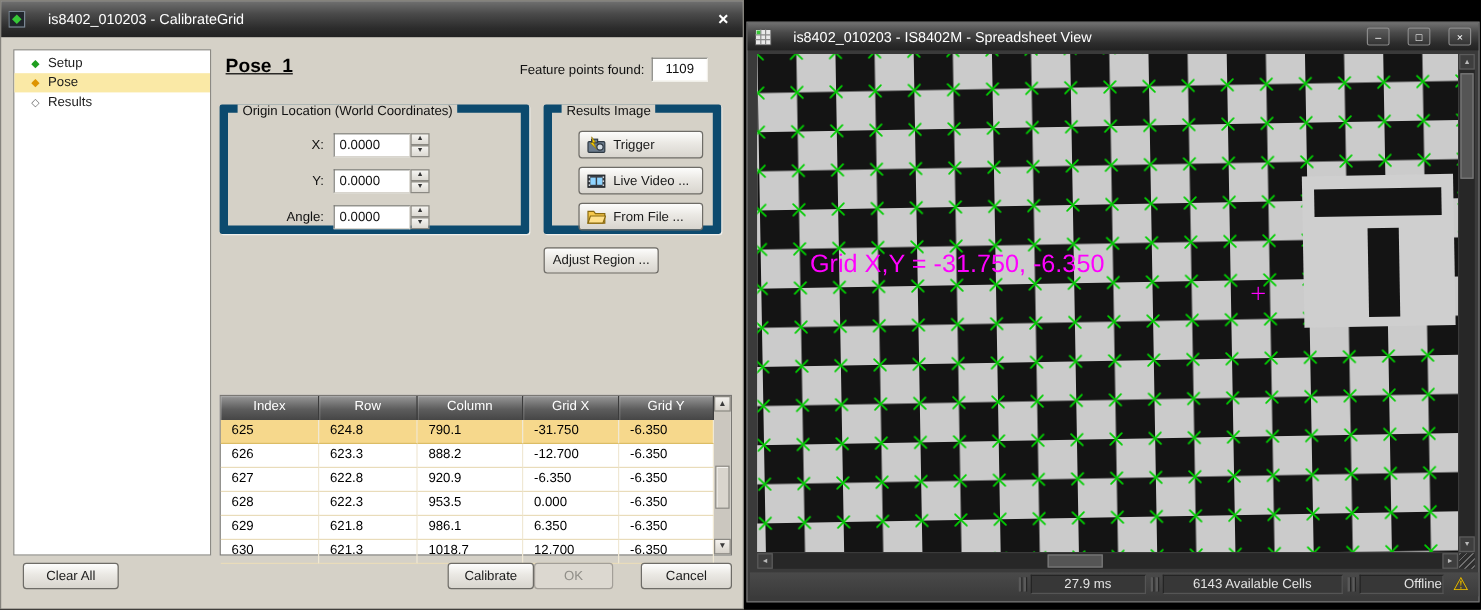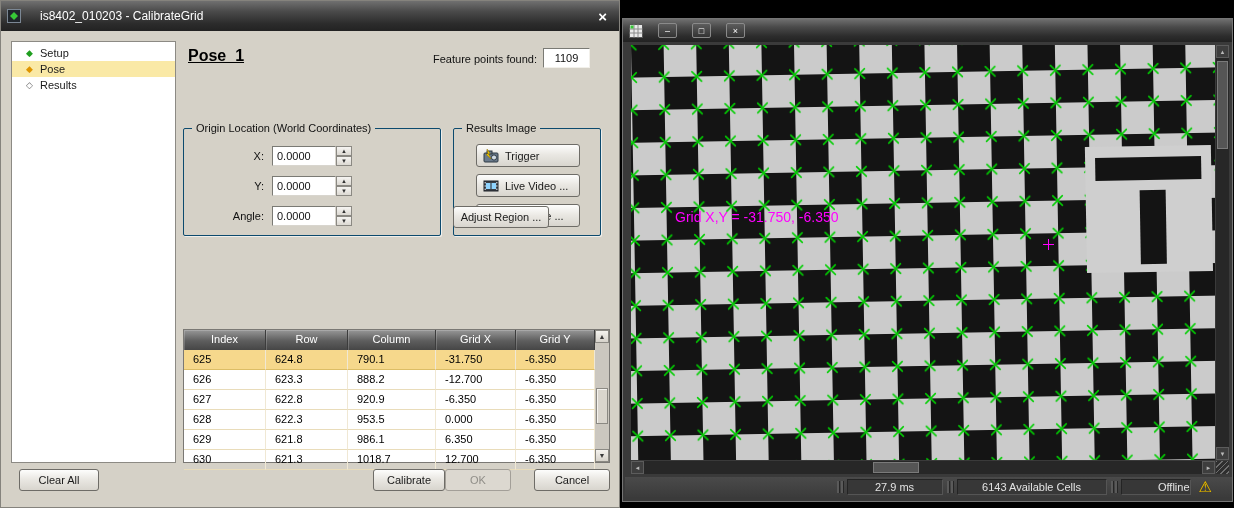--- a/index.html
+++ b/index.html
@@ -33,22 +33,22 @@
   .diamond.orange { color:#de9400; }
   .diamond.hollow { color:#6b6b6b; }
   .tree-label { color:#1a1a1a; }
 
   .pose-heading { position:absolute; left:187px; top:46px; font-size:16px; font-weight:bold;
                   text-decoration:underline; white-space:pre; color:#000; }
   .fp-label { position:absolute; left:368px; top:52px; width:168px; text-align:right; }
   .fp-value { position:absolute; left:542px; top:47px; width:47px; height:20px; background:#fff;
               border:1px solid; border-color:#7a7a74 #f2f0ea #f2f0ea #7a7a74; text-align:center; line-height:18px; }
 
-  .groupbox { position:absolute; border:1px solid #0c4a6e; border-radius:2px;
-              box-shadow:1px 1px 0 rgba(255,255,255,.65);margin-top:41px; }
+  .groupbox { position:absolute; border:7px solid #0c4a6e; border-radius:2px;
+              box-shadow:1px 1px 0 rgba(255,255,255,.65); }
   .groupbox .gb-title { position:absolute; top:-7px; left:8px; background:#d5d1c7; padding:0 4px; }
   .gb-origin { left:182px; top:86px; width:258px; height:108px; }
   .gb-acquire { left:452px; top:86px; width:148px; height:108px; }
 
   .field-row { position:absolute; left:0; height:20px; display:flex; align-items:center; width:100%; }
   .field-label { width:88px; text-align:right; padding-right:8px; }
   .spin-input { display:flex; width:80px; height:20px; }
   .spin-value { flex:1; background:#fff; border:1px solid; border-color:#7a7a74 #d8d5ce #d8d5ce #7a7a74;
                 padding:3px 0 0 4px; }
   .spin-buttons { width:16px; display:flex; flex-direction:column; }
@@ -82,36 +82,36 @@
   
   .win-right { position:absolute; left:622px; top:18px; width:611px; height:484px;
                background:#3a3a3a; border:1px solid #757575; }
   .win-right .titlebar { height:23px; }
   .winctl { width:19px; height:15px; margin-left:3px; display:flex; align-items:center; justify-content:center;
             font-size:9px; color:#fff; background:linear-gradient(#5d5d5d,#333);
             border:1px solid #8a8a8a; border-radius:2px; }
 
   .image-wrap { position:absolute; left:8px; top:26px; width:584px; height:415px; overflow:hidden; background:#cbcbcb; }
   .image-wrap svg { position:absolute; left:0; top:0; }
-  .grid-label { position:absolute; left:44px; top:164px; color:#ff00ff; font-size:14px; white-space:nowrap; }
+  .grid-label { position:absolute; left:44px; top:164px; color:#ff00ff; font-size:21px; white-space:nowrap; }
   .magenta-cross { position:absolute; left:412px; top:194px; width:11px; height:11px;
       background:linear-gradient(#ff00ff,#ff00ff) center/11px 1px no-repeat,
                  linear-gradient(#ff00ff,#ff00ff) center/1px 11px no-repeat; }
 
   .vsb-dark { position:absolute; left:593px; top:26px; width:13px; height:415px; background:#272727; }
   .hsb-dark { position:absolute; left:8px; top:442px; width:584px; height:13px; background:#272727; }
   .sbd-btn { position:absolute; display:flex; align-items:center; justify-content:center;
              font-size:6px; color:#b9b9b9; background:#3e3e3e; border:1px solid #5c5c5c; }
   .sbd-thumb { position:absolute; background:#555; border:1px solid #7a7a7a; }
   .corner-grip { position:absolute; left:593px; top:442px; width:13px; height:13px; background:#2e2e2e;
                  background-image:repeating-linear-gradient(135deg,#6f6f6f 0 1px,transparent 1px 4px); }
 
   .statusbar { position:absolute; left:2px; top:458px; width:607px; height:20px;
                background:linear-gradient(#4a4a4a,#3b3b3b); display:flex; align-items:center;
-               color:#e0e0e0; padding-right:16px; }
+               color:#e0e0e0; padding-right:4px; }
   .sb-fill { flex:1; }
   .ssep { display:flex; gap:2px; margin:0 4px; }
   .ridge { width:2px; height:12px; background:#5a5a5a; box-shadow:1px 0 0 #262626; }
   .sb-box { height:16px; line-height:14px; text-align:center; background:#373737;
             border:1px solid; border-color:#242424 #555 #555 #242424; color:#e3e3e3; }
   .sb-ms { width:96px; }
   .sb-cells { width:150px; }
   .sb-conn { width:70px;text-align:right; }
   .warn { font-size:15px; color:#f2c400; margin:0 4px 0 8px; text-shadow:0 0 1px #5a4500; }
 </style>
@@ -286,20 +286,21 @@
     <button class="btn footer-btn" style="left:533px;width:76px">Cancel</button>
   </div>
 
   <div class="win-right">
     <div class="titlebar">
       <svg width="14" height="14">
         <rect x="0.5" y="0.5" width="13" height="13" fill="#e9e9e9" stroke="#555"></rect>
         <path d="M0.5 5 H13.5 M0.5 9 H13.5 M5 0.5 V13.5 M9 0.5 V13.5" stroke="#8a8a8a" stroke-width="1"></path>
         <rect x="1.5" y="1.5" width="3" height="3" fill="#37c837"></rect>
       </svg>
+      <span class="title-text">is8402_010203 - IS8402M - Spreadsheet View</span>
       <span class="winctl">–</span>
       <span class="winctl">□</span>
       <span class="winctl">×</span>
     </div>
 
     <div class="image-wrap">
       <svg width="584" height="415" viewBox="0 0 584 415">
         <defs>
           <pattern id="checker" width="65.2" height="65.2" patternUnits="userSpaceOnUse" patternTransform="rotate(-1)">
             <rect width="65.2" height="65.2" fill="#cbcbcb"></rect>

